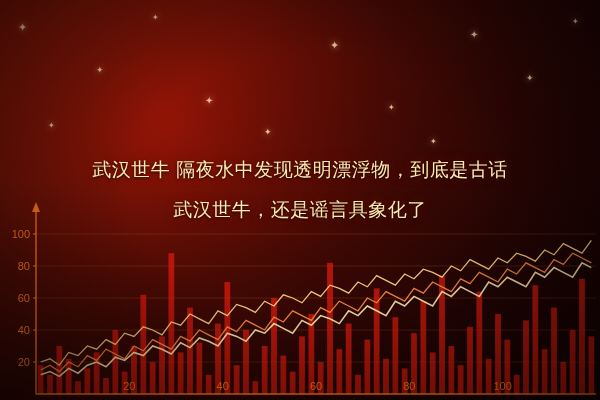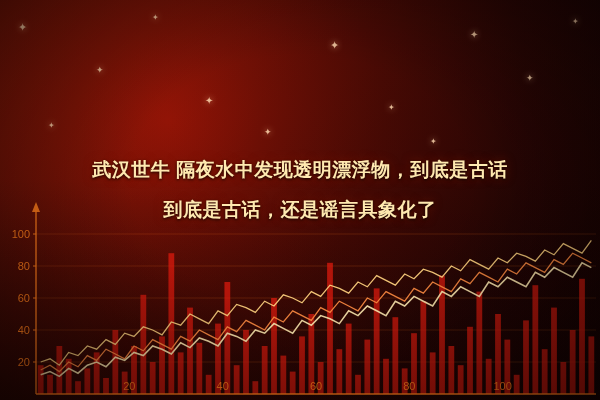--- a/index.html
+++ b/index.html
@@ -65,21 +65,21 @@
   .headline {
     position: absolute;
     left: 0;
     top: 150px;
     width: 600px;
     text-align: center;
     padding: 0 8px;
     box-sizing: border-box;
     color: #ffe9b0;
     font-size: 19px;
-    font-weight: bold;
+    font-weight: normal;
     line-height: 40px;
     letter-spacing: 0.5px;
     text-shadow: 0 1px 3px rgba(0,0,0,0.85), 0 0 10px rgba(120,20,0,0.8);
     white-space: nowrap;
   }
   .headline .line2 { display: block; }
 </style>
 </head>
 <body>
 
@@ -189,15 +189,15 @@
       <text x="222.66666666666666" y="390" fill="#ff7a1a" font-size="11" text-anchor="middle" opacity="0.95" font-family="&quot;Liberation Sans&quot;, sans-serif">40</text>
       <text x="316" y="390" fill="#ff7a1a" font-size="11" text-anchor="middle" opacity="0.95" font-family="&quot;Liberation Sans&quot;, sans-serif">60</text>
       <text x="409.3333333333333" y="390" fill="#ff7a1a" font-size="11" text-anchor="middle" opacity="0.95" font-family="&quot;Liberation Sans&quot;, sans-serif">80</text>
       <text x="502.6666666666667" y="390" fill="#ff7a1a" font-size="11" text-anchor="middle" opacity="0.95" font-family="&quot;Liberation Sans&quot;, sans-serif">100</text>
     </svg>
 
   <div class="vignette"></div>
 
   <div class="headline">
     <span>武汉世牛 隔夜水中发现透明漂浮物，到底是古话</span>
-    <span class="line2">到底是古话，还是谣言具象化了</span>
+    <span class="line2">武汉世牛，还是谣言具象化了</span>
   </div>
 </div>
 
 </body></html>

